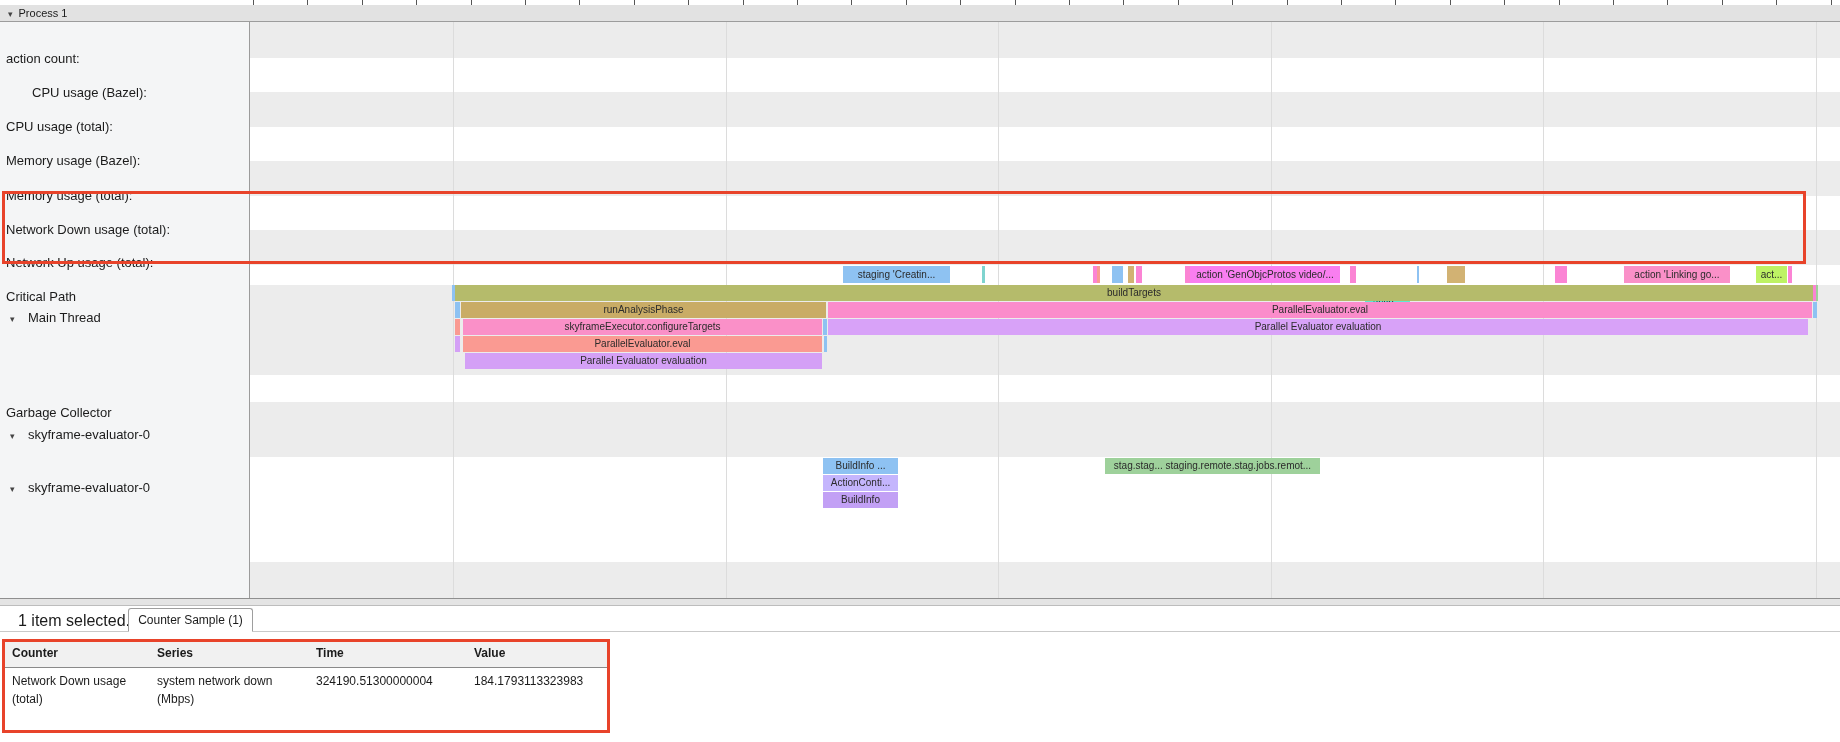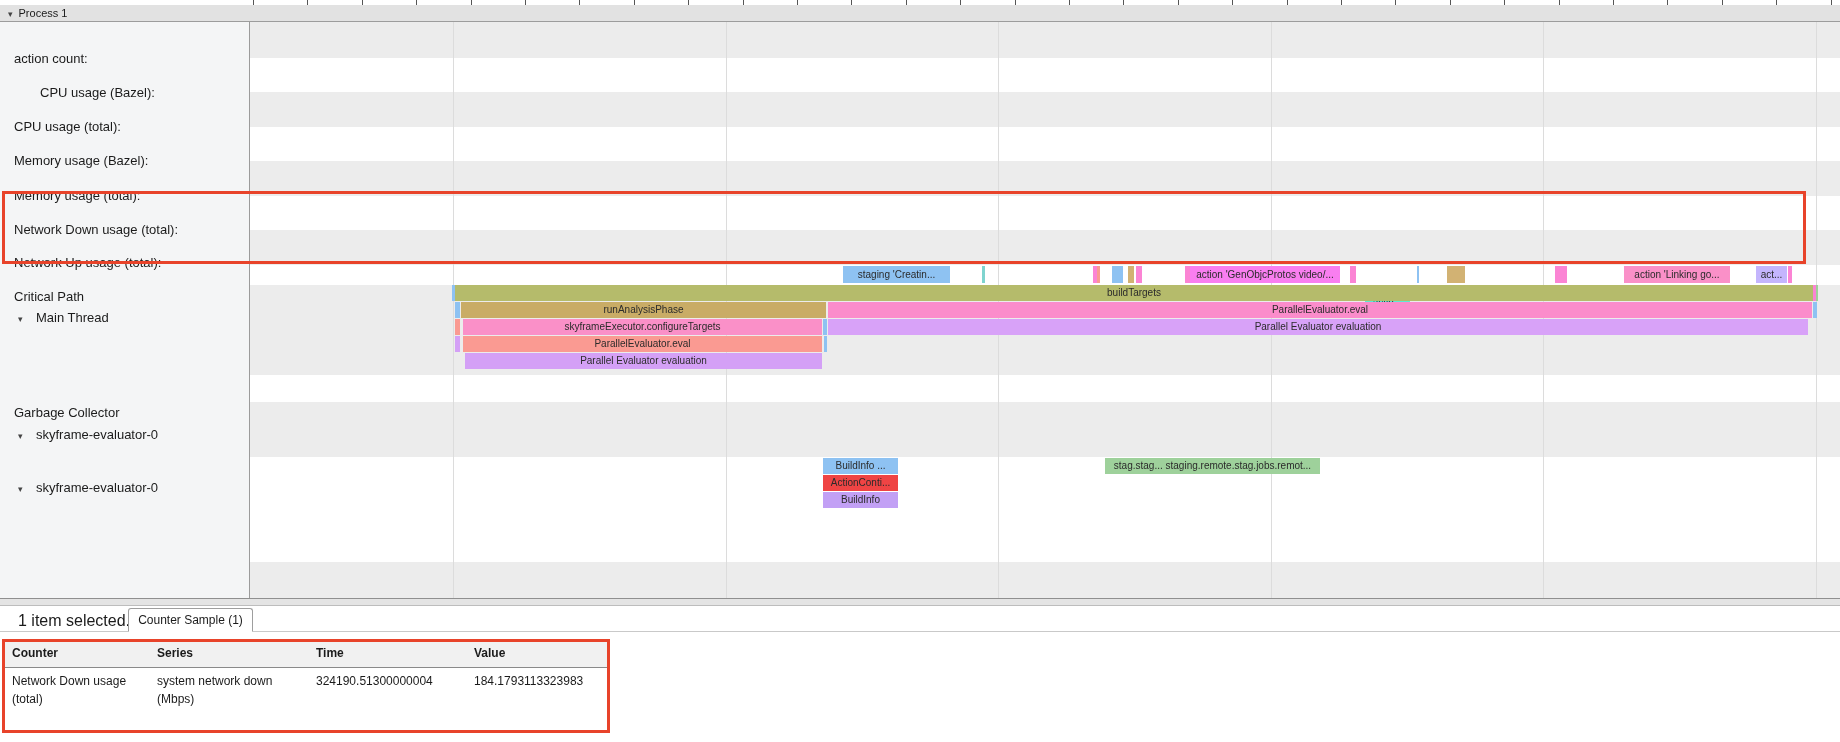--- a/index.html
+++ b/index.html
@@ -4,21 +4,21 @@
 <style>
   html,body{margin:0;padding:0;background:#fff;}
   #app{position:relative;width:1840px;height:742px;overflow:hidden;
        font-family:"Liberation Sans",sans-serif;color:#1b1b1b;background:#fff;}
   .abs{position:absolute;}
   #procbar{position:absolute;left:0;top:5px;width:1840px;height:17px;background:#e2e2e2;
            border-bottom:1px solid #9c9c9c;font-size:11px;line-height:17px;box-sizing:border-box;}
   #procbar .arrow{margin:0 6px 0 8px;font-size:9px;color:#444;}
   #sidebar{position:absolute;left:0;top:22px;width:250px;height:576px;background:#f4f5f6;
            border-right:1px solid #9b9b9b;box-sizing:border-box;}
-  .sb-item{position:absolute;left:10px;width:248px;height:17px;font-size:13px;line-height:17px;
+  .sb-item{position:absolute;left:2px;width:248px;height:17px;font-size:13px;line-height:17px;
            white-space:nowrap;overflow:hidden;}
   .sb-item .arrow{display:inline-block;width:18px;padding-left:8px;font-size:9px;color:#444;}
   .sb-plain{padding-left:4px;}
   .slice{position:absolute;box-sizing:border-box;font-size:10px;color:#2b2b2b;
          text-align:center;white-space:nowrap;overflow:hidden;line-height:16px;}
   .hl{position:absolute;border:3px solid #e8432a;box-sizing:border-box;pointer-events:none;}
   #divider{position:absolute;left:0;top:598px;width:1840px;height:8px;background:#e4e4e4;
            border-top:1px solid #8f8f8f;border-bottom:1px solid #bdbdbd;box-sizing:border-box;}
   #panel{position:absolute;left:0;top:606px;width:1840px;height:136px;background:#fff;}
   #status{position:absolute;left:18px;top:4px;height:22px;line-height:22px;font-size:16px;font-weight:normal;}
@@ -2727,37 +2727,37 @@
     <div class="slice" style="left: 1128px; top: 266px; width: 6px; height: 17px; background: rgb(210, 178, 115); line-height: 17px; position: absolute;"></div>
     <div class="slice" style="left: 1136px; top: 266px; width: 6px; height: 17px; background: rgb(251, 132, 212); line-height: 17px; position: absolute;"></div>
     <div class="slice" style="left: 1185px; top: 266px; width: 5px; height: 17px; background: rgb(251, 132, 212); line-height: 17px; position: absolute;"></div>
     <div class="slice" style="left: 1190px; top: 266px; width: 150px; height: 17px; background: rgb(249, 126, 240); line-height: 17px; position: absolute;">action 'GenObjcProtos video/...</div>
     <div class="slice" style="left: 1350px; top: 266px; width: 6px; height: 17px; background: rgb(251, 132, 212); line-height: 17px; position: absolute;"></div>
     <div class="slice" style="left: 1365px; top: 266px; width: 45px; height: 17px; background: #5eead4; line-height: 17px; position: absolute; margin-top: 28px;">actio...</div>
     <div class="slice" style="left: 1417px; top: 266px; width: 2px; height: 17px; background: rgb(142, 194, 242); line-height: 17px; position: absolute;"></div>
     <div class="slice" style="left: 1447px; top: 266px; width: 18px; height: 17px; background: rgb(210, 178, 115); line-height: 17px; position: absolute;"></div>
     <div class="slice" style="left: 1555px; top: 266px; width: 12px; height: 17px; background: rgb(251, 132, 212); line-height: 17px; position: absolute;"></div>
     <div class="slice" style="left: 1624px; top: 266px; width: 106px; height: 17px; background: rgb(250, 144, 200); line-height: 17px; position: absolute;">action 'Linking go...</div>
-    <div class="slice" style="left: 1756px; top: 266px; width: 31px; height: 17px; background: #c4b5fd; line-height: 17px; position: absolute;">act...</div>
+    <div class="slice" style="left: 1756px; top: 266px; width: 31px; height: 17px; background: #bef264; line-height: 17px; position: absolute;">act...</div>
     <div class="slice" style="left: 1788px; top: 266px; width: 4px; height: 17px; background: rgb(251, 132, 212); line-height: 17px; position: absolute;"></div>
     <div class="slice" style="left: 452px; top: 285px; width: 3px; height: 16px; background: rgb(142, 194, 242); line-height: 16px; position: absolute;"></div>
     <div class="slice" style="left: 455px; top: 285px; width: 1358px; height: 16px; background: rgb(181, 187, 107); line-height: 16px; position: absolute;">buildTargets</div>
     <div class="slice" style="left: 1813px; top: 285px; width: 3px; height: 16px; background: rgb(251, 132, 212); line-height: 16px; position: absolute;"></div>
     <div class="slice" style="left: 1816px; top: 285px; width: 2px; height: 16px; background: rgb(158, 209, 155); line-height: 16px; position: absolute;"></div>
     <div class="slice" style="left: 455px; top: 302px; width: 5px; height: 16px; background: rgb(142, 194, 242); line-height: 16px; position: absolute;"></div>
     <div class="slice" style="left: 461px; top: 302px; width: 365px; height: 16px; background: rgb(201, 172, 102); line-height: 16px; position: absolute;">runAnalysisPhase</div>
     <div class="slice" style="left: 828px; top: 302px; width: 984px; height: 16px; background: rgb(251, 140, 203); line-height: 16px; position: absolute;">ParallelEvaluator.eval</div>
     <div class="slice" style="left: 1813px; top: 302px; width: 4px; height: 16px; background: rgb(142, 194, 242); line-height: 16px; position: absolute;"></div>
     <div class="slice" style="left: 455px; top: 319px; width: 5px; height: 16px; background: rgb(250, 154, 146); line-height: 16px; position: absolute;"></div>
     <div class="slice" style="left: 463px; top: 319px; width: 359px; height: 16px; background: rgb(250, 144, 200); line-height: 16px; position: absolute;">skyframeExecutor.configureTargets</div>
     <div class="slice" style="left: 823px; top: 319px; width: 4px; height: 16px; background: rgb(142, 194, 242); line-height: 16px; position: absolute;"></div>
     <div class="slice" style="left: 828px; top: 319px; width: 980px; height: 16px; background: rgb(216, 162, 248); line-height: 16px; position: absolute;">Parallel Evaluator evaluation</div>
     <div class="slice" style="left: 455px; top: 336px; width: 5px; height: 16px; background: rgb(212, 160, 246); line-height: 16px; position: absolute;"></div>
     <div class="slice" style="left: 463px; top: 336px; width: 359px; height: 16px; background: rgb(250, 154, 146); line-height: 16px; position: absolute;">ParallelEvaluator.eval</div>
     <div class="slice" style="left: 824px; top: 336px; width: 3px; height: 16px; background: rgb(142, 194, 242); line-height: 16px; position: absolute;"></div>
     <div class="slice" style="left: 465px; top: 353px; width: 357px; height: 16px; background: rgb(212, 160, 246); line-height: 16px; position: absolute;">Parallel Evaluator evaluation</div>
     <div class="slice" style="left: 823px; top: 458px; width: 75px; height: 16px; background: rgb(142, 194, 242); line-height: 16px; position: absolute;">BuildInfo ...</div>
     <div class="slice" style="left: 1105px; top: 458px; width: 215px; height: 16px; background: rgb(158, 209, 155); line-height: 16px; position: absolute;">stag.stag...  staging.remote.stag.jobs.remot...</div>
-    <div class="slice" style="left: 823px; top: 475px; width: 75px; height: 16px; background: #ef4444; line-height: 16px; position: absolute;">ActionConti...</div>
+    <div class="slice" style="left: 823px; top: 475px; width: 75px; height: 16px; background: #c4b5fd; line-height: 16px; position: absolute;">ActionConti...</div>
     <div class="slice" style="left: 823px; top: 492px; width: 75px; height: 16px; background: rgb(194, 160, 245); line-height: 16px; position: absolute;">BuildInfo</div>
     <div class="hl" style="left: 2px; top: 191px; width: 1804px; height: 73px;"></div>
     <div class="hl" style="left: 2px; top: 639px; width: 608px; height: 94px;"></div>
   </div>
 
 </body></html>

